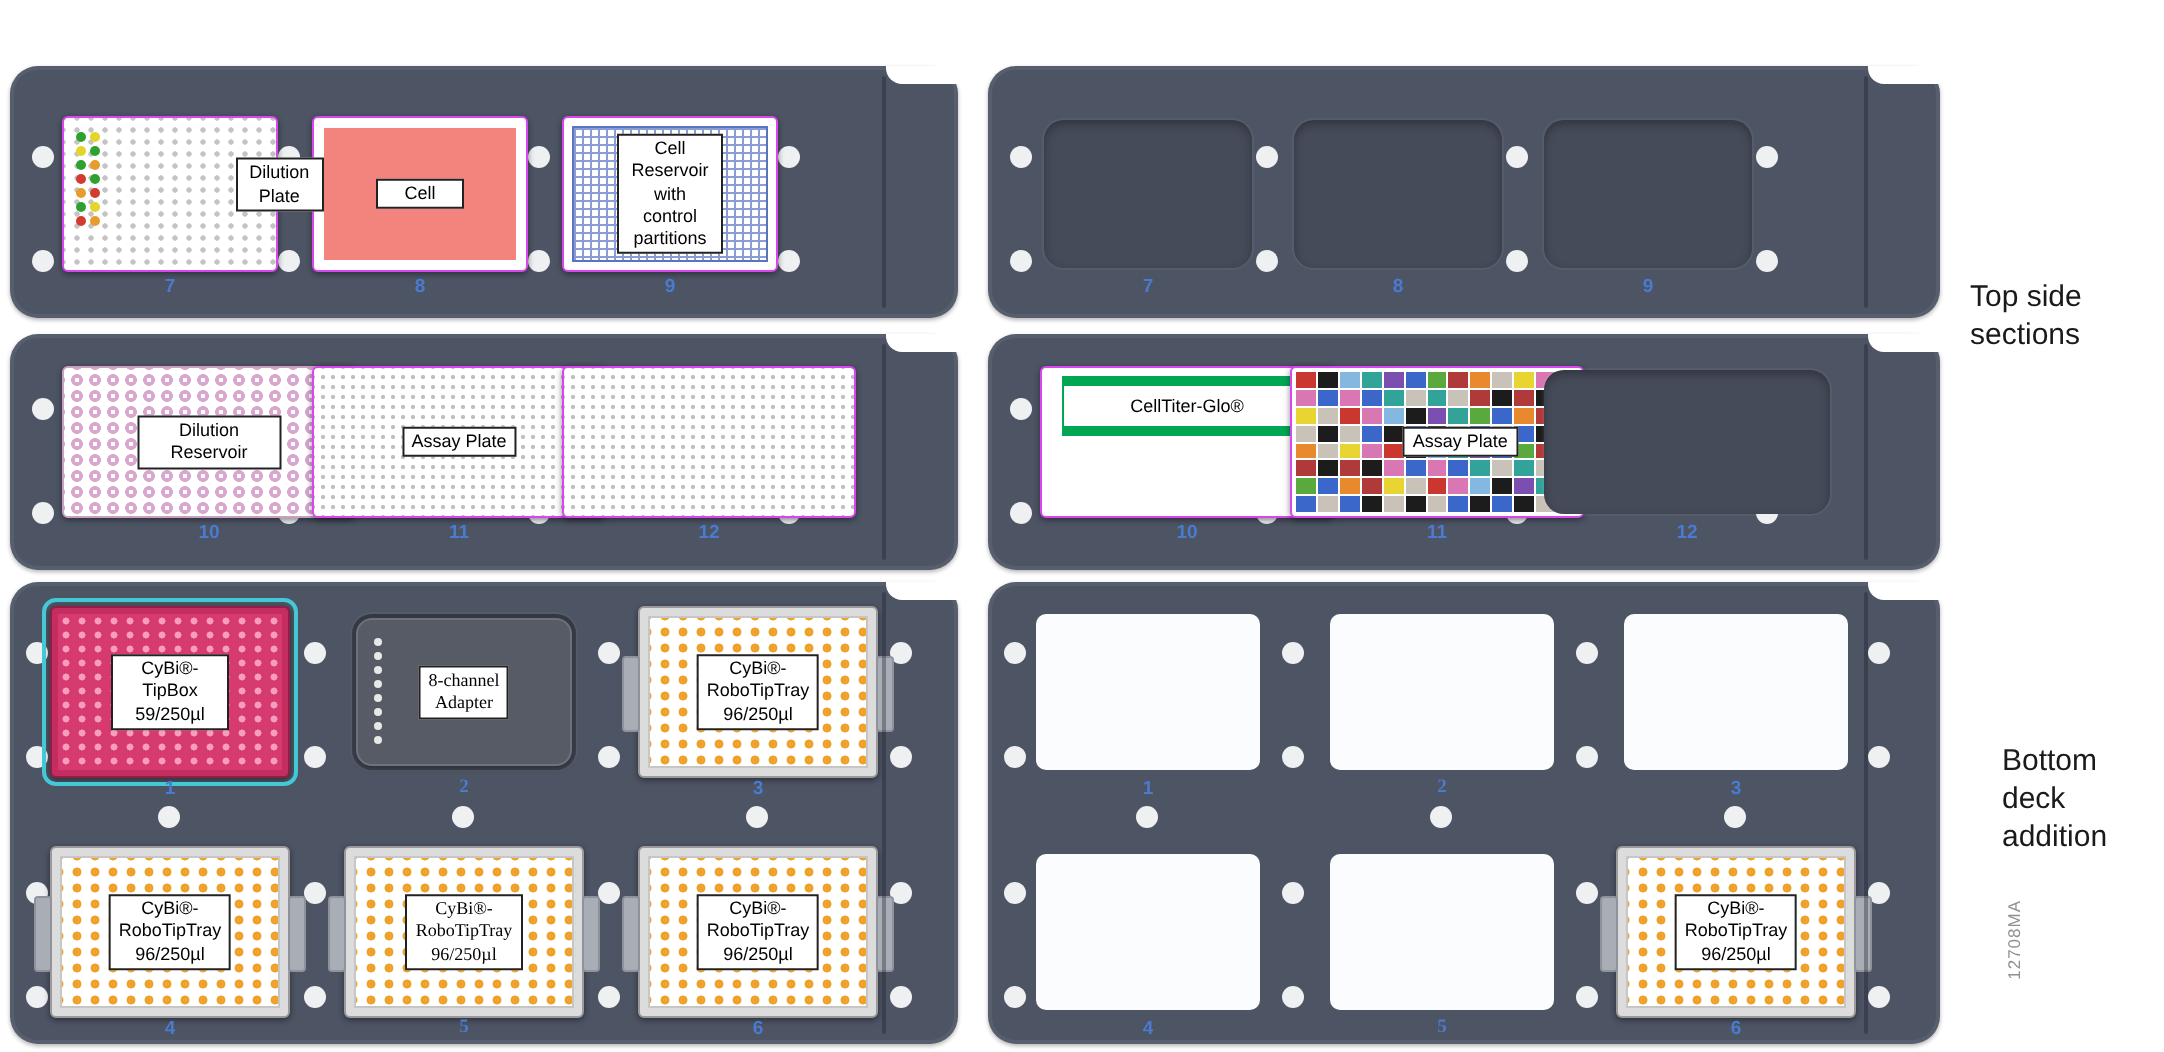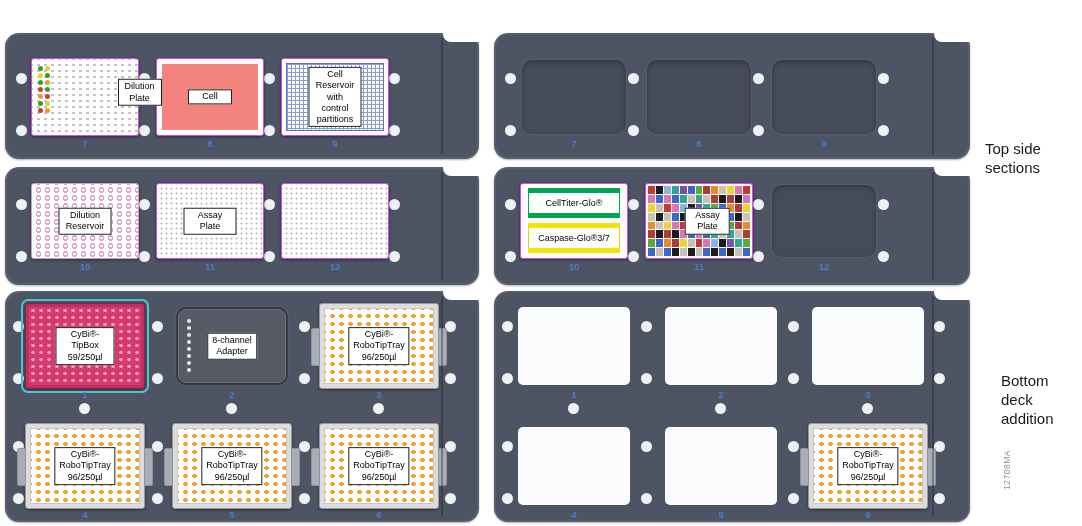--- a/index.html
+++ b/index.html
@@ -30,22 +30,22 @@
   .holes{position:absolute;left:0;top:0;width:11px;height:11px;border-radius:50%;background:transparent;pointer-events:none;}
   .holes-t{box-shadow:11px 40px #eef0f2,134px 40px #eef0f2,259px 40px #eef0f2,384px 40px #eef0f2,11px 92px #eef0f2,134px 92px #eef0f2,259px 92px #eef0f2,384px 92px #eef0f2;}
   .holes-m{box-shadow:11px 32px #eef0f2,134px 32px #eef0f2,259px 32px #eef0f2,384px 32px #eef0f2,11px 84px #eef0f2,134px 84px #eef0f2,259px 84px #eef0f2,384px 84px #eef0f2;}
   .holes-b{box-shadow:8px 30px #eef0f2,147px 30px #eef0f2,294px 30px #eef0f2,440px 30px #eef0f2,8px 82px #eef0f2,147px 82px #eef0f2,294px 82px #eef0f2,440px 82px #eef0f2,8px 150px #eef0f2,147px 150px #eef0f2,294px 150px #eef0f2,440px 150px #eef0f2,8px 202px #eef0f2,147px 202px #eef0f2,294px 202px #eef0f2,440px 202px #eef0f2,74px 112px #eef0f2,221px 112px #eef0f2,368px 112px #eef0f2;}
 
   
   .slot{position:absolute;background:#454b59;border-radius:10px;box-shadow:inset 0 2px 5px rgba(0,0,0,.3),0 0 0 1px rgba(255,255,255,.05);}
   .slot.white{background:#fbfcfd;box-shadow:none;border-radius:5px;}
   .c1{left:28px;} .c2{left:153px;} .c3{left:278px;}
   .slot-t{top:27px;width:104px;height:74px;}
-  .slot-m{top:18px;width:104px;height:72px;}
-  .b1{left:24px;} .b2{left:171px;} .b3{left:318px;}
+  .slot-m{top:18px;width:123px;height:72px;padding-left:20px;}
+  .b1{left:24px;} .b2{left:171px;font-family:Liberation Serif, serif;} .b3{left:318px;}
   .row1{top:16px;} .row2{top:136px;}
   .slot-b{width:112px;height:78px;}
   .num{position:absolute;top:calc(100% + 4px);left:0;right:0;text-align:center;color:#4a7bd0;font-size:9.5px;font-weight:bold;}
 
   
   .plate{position:absolute;inset:-2px;background:#fff;border:1px solid #d946ef;border-radius:3px;box-shadow:0 1px 3px rgba(0,0,0,.45);}
   .plate.big{inset:-4px;}
   .p-grid-fine{background-image:radial-gradient(circle,#bfbfbf .9px,transparent 1.2px);background-size:5px 5px;background-position:2px 2px;}
   .p-dilution{background-image:radial-gradient(circle,#c4c4c4 1.2px,transparent 1.5px);background-size:7px 6px;background-position:3px 3px;}
   .dil-dots{position:absolute;left:6px;top:7px;width:5px;height:5px;border-radius:50%;background:#2fa12f;box-shadow:0 7px #e3d52a,0 14px #2fa12f,0 21px #d23b2e,0 28px #e89c2a,0 35px #2fa12f,0 42px #d23b2e,7px 0 #e3d52a,7px 7px #2fa12f,7px 14px #e89c2a,7px 21px #2fa12f,7px 28px #d23b2e,7px 35px #e3d52a,7px 42px #e89c2a;}
@@ -186,21 +186,20 @@
     <div class="slot slot-t c3">
       <span class="num">9</span>
     </div>
   </div>
 
   <div class="deck" id="right-mid">
     <i class="holes holes-m"></i>
     <div class="slot slot-m c1">
       <div class="plate">
         <span class="reagent green">CellTiter-Glo®</span>
-        <span class="reagent yellow">Caspase-Glo®3/7</span>
       </div>
       <span class="num">10</span>
     </div>
     <div class="slot slot-m c2">
       <div class="plate">
         <i class="checker">
             <span style="background: rgb(201, 55, 47);"></span>
             <span style="background: rgb(28, 28, 28);"></span>
             <span style="background: rgb(132, 184, 224);"></span>
             <span style="background: rgb(49, 163, 153);"></span>

